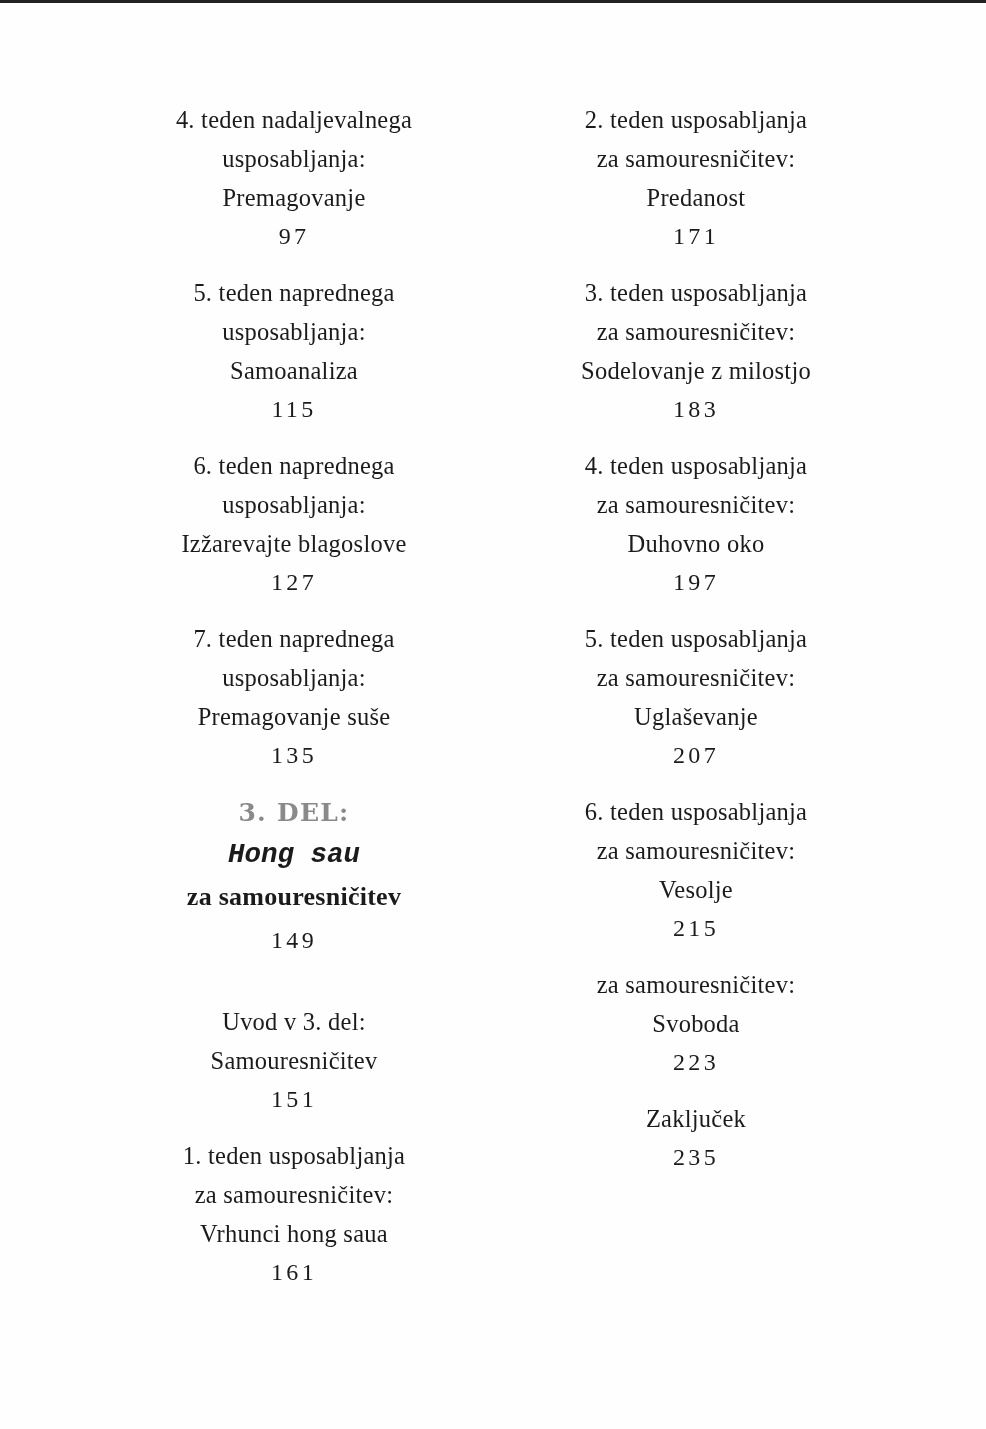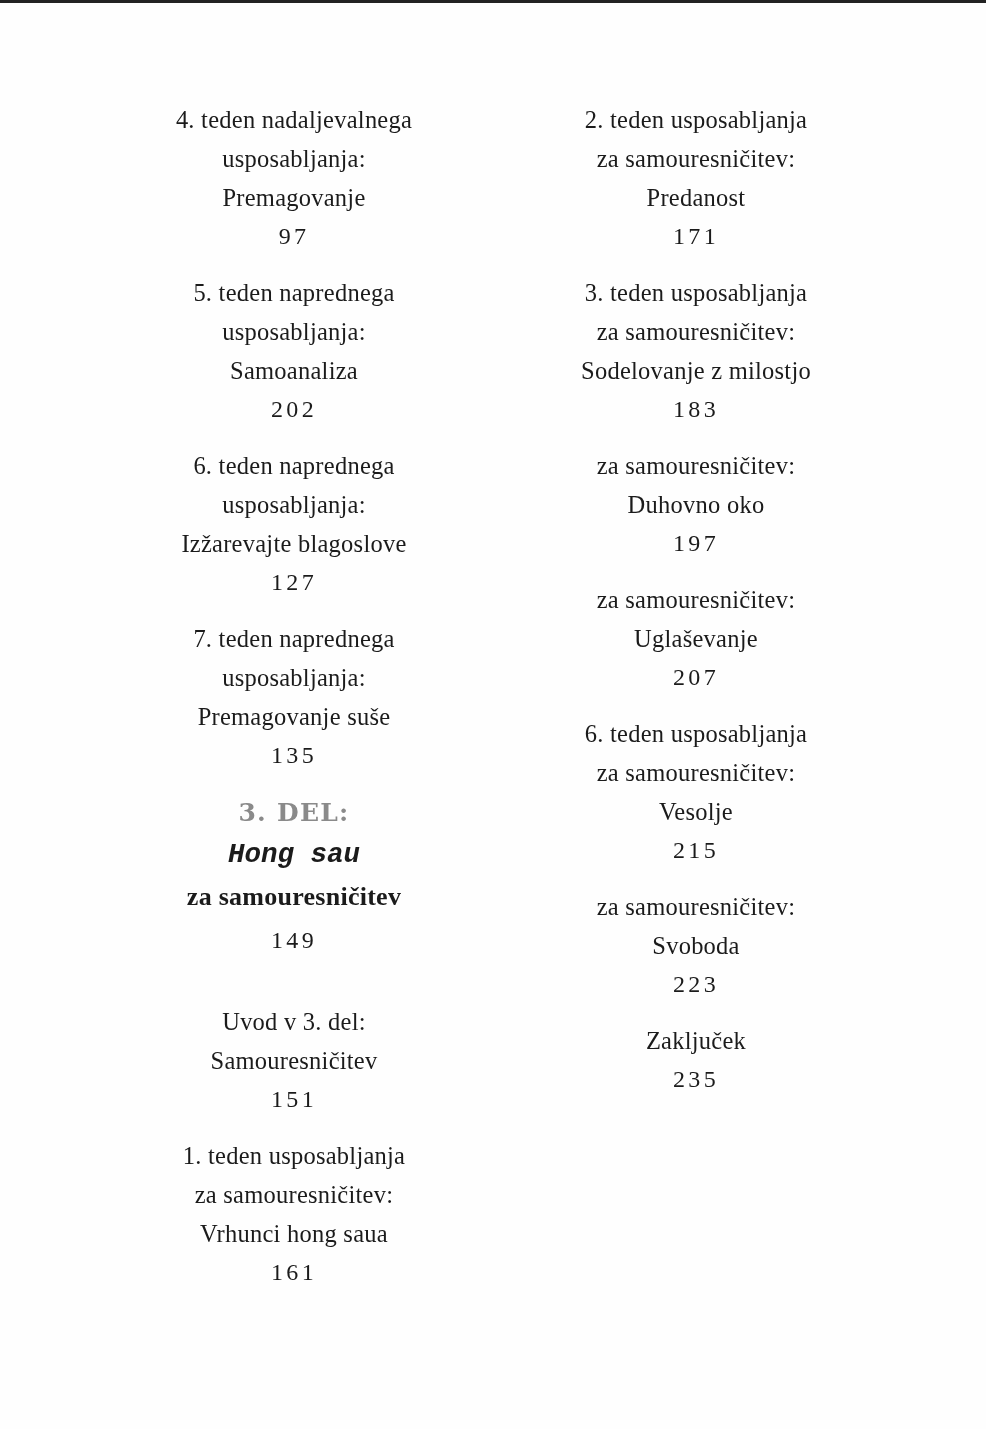--- a/index.html
+++ b/index.html
@@ -92,21 +92,21 @@
         <div class="line">4. teden nadaljevalnega</div>
         <div class="line">usposabljanja:</div>
         <div class="line">Premagovanje</div>
         <div class="pagenum">97</div>
       </div>
 
       <div class="entry">
         <div class="line">5. teden naprednega</div>
         <div class="line">usposabljanja:</div>
         <div class="line">Samoanaliza</div>
-        <div class="pagenum">202</div>
+        <div class="pagenum">115</div>
       </div>
 
       <div class="entry">
         <div class="line">6. teden naprednega</div>
         <div class="line">usposabljanja:</div>
         <div class="line">Izžarevajte blagoslove</div>
         <div class="pagenum">127</div>
       </div>
 
       <div class="entry">
@@ -148,26 +148,28 @@
       </div>
 
       <div class="entry">
         <div class="line">3. teden usposabljanja</div>
         <div class="line">za samouresničitev:</div>
         <div class="line">Sodelovanje z milostjo</div>
         <div class="pagenum">183</div>
       </div>
 
       <div class="entry">
+        <div class="line">4. teden usposabljanja</div>
         <div class="line">za samouresničitev:</div>
         <div class="line">Duhovno oko</div>
         <div class="pagenum">197</div>
       </div>
 
       <div class="entry">
+        <div class="line">5. teden usposabljanja</div>
         <div class="line">za samouresničitev:</div>
         <div class="line">Uglaševanje</div>
         <div class="pagenum">207</div>
       </div>
 
       <div class="entry">
         <div class="line">6. teden usposabljanja</div>
         <div class="line">za samouresničitev:</div>
         <div class="line">Vesolje</div>
         <div class="pagenum">215</div>

